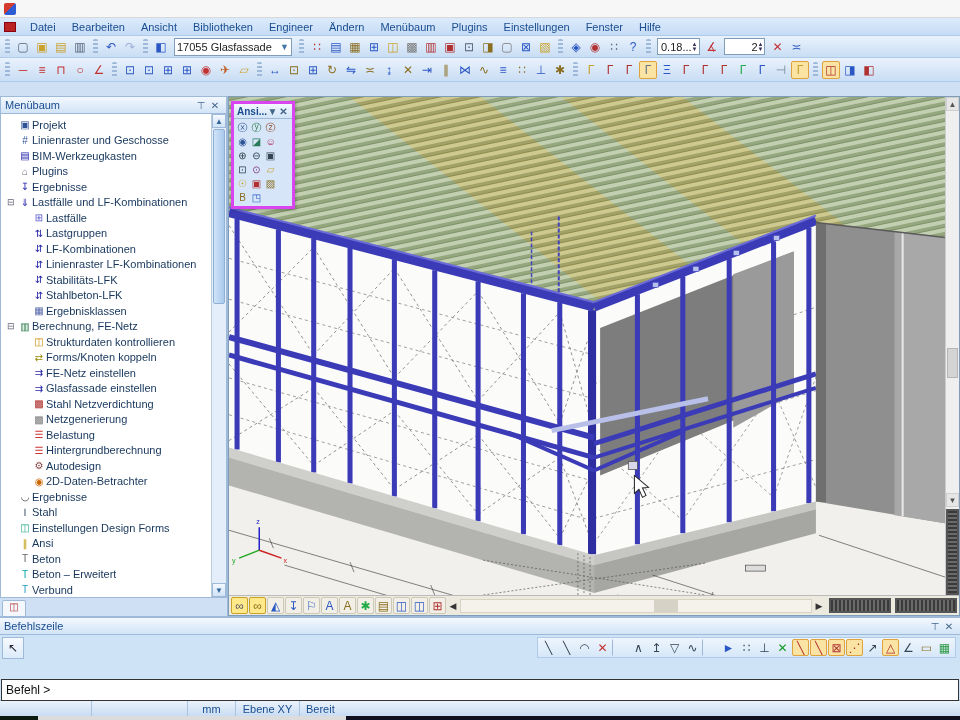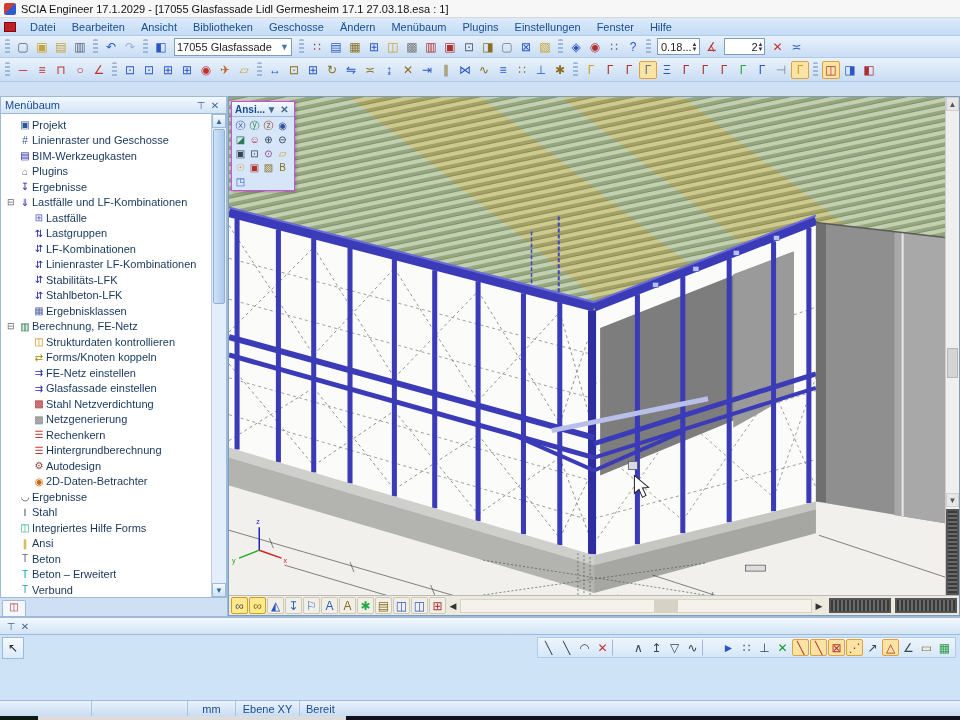--- a/index.html
+++ b/index.html
@@ -80,21 +80,21 @@
     border-top:1px solid #bbb; padding:0 2px; gap:1px; }
   .vbottom .tbtn { width:17px; height:17px; background:#f2f0e6; border:1px solid #cdc9b8; }
   .vbottom .tbtn[data-pressed="1"] { background:#ffe98a; border-color:#c9a227; }
   .vbottom .sar { width:12px; text-align:center; color:#333; font-size:9px; }
   .vbottom .htrack { flex:1; height:14px; background:#f4f2ea; border:1px solid #d8d4c4; position:relative; }
   .vbottom .hthumb { position:absolute; left:55%; width:24px; top:0; bottom:0; background:#d6d3c6; }
   .ribh { width:62px; height:15px; border:2px solid #555; margin-left:3px;
     background:repeating-linear-gradient(90deg,#3a3a3a 0 2px, #6a6a6a 2px 4px); }
 
   .palette { position:absolute; left:2px; top:4px; width:64px; background:#d6e6f8;
-    border:1px solid #d946ef; box-shadow:1px 1px 3px rgba(0,0,0,.25); z-index:5; }
+    border:3px solid #d946ef; box-shadow:1px 1px 3px rgba(0,0,0,.25); z-index:5; }
   .palette .phdr { height:15px; border:none; border-bottom:1px solid #9fb9d8; padding:0 3px; font-size:10px; font-weight:bold;}
   .palette .grid { display:flex; flex-wrap:wrap; padding:2px; gap:1px; }
   .palette .tbtn { width:13px; height:13px; } .palette .tbtn .g { font-size:10px; }
 
   
   .cmdpanel { height:84px; background:#cfe3f7; border-top:1px solid #9fb9d8; position:relative;}
   .cmdpanel .phdr { border-left:none; border-right:none; }
   .cmdbody { height:44px; position:relative; }
   .cursorbtn { position:absolute; left:2px; top:2px; width:22px; height:22px; background:linear-gradient(#f6fafe,#dcebfa);
     border:1px solid #9fb9d8; text-align:center; font-size:12px; color:#223; line-height:20px;}
@@ -112,31 +112,30 @@
   .scell.state{ border-right:none; justify-content:flex-start; width:90px;}
   .taskstrip { height:4px; display:flex; }
   .taskstrip .d1{width:38px;background:#0c1a10;} .taskstrip .d2{width:308px;background:#dcdcdc;}
   .taskstrip .d3{flex:1;background:#10131f;}
 </style>
 </head>
 <body>
 
 <div class="titlebar" data-name="title-bar">
   <span class="appicon" data-name="scia-app-icon"></span>
-  <span class="txt" data-name="window-title">SCIA Engineer 17.1.2029 - [17055 Glasfassade Lidl Germesheim 17.1 27.03.18.esa : 1]</span>
 </div>
 
 <div class="menubar" data-name="menu-bar">
   <span class="mdiicon" data-name="mdi-document-icon"></span>
 
 <span class="mitem" data-name="menu-datei">Datei</span>
     <span class="mitem" data-name="menu-bearbeiten">Bearbeiten</span>
     <span class="mitem" data-name="menu-ansicht">Ansicht</span>
     <span class="mitem" data-name="menu-bibliotheken">Bibliotheken</span>
-    <span class="mitem" data-name="menu-werkzeuge">Geschosse</span>
+    <span class="mitem" data-name="menu-werkzeuge">Engineer</span>
     <span class="mitem" data-name="menu-aendern">Ändern</span>
     <span class="mitem" data-name="menu-menubaum">Menübaum</span>
     <span class="mitem" data-name="menu-plugins">Plugins</span>
     <span class="mitem" data-name="menu-einstellungen">Einstellungen</span>
     <span class="mitem" data-name="menu-fenster">Fenster</span>
     <span class="mitem" data-name="menu-hilfe">Hilfe</span>
   </div>
 
 <div class="tbrow tb1" data-name="toolbar-standard">
   <span class="grip" data-name="toolbar-grip"></span>
@@ -536,21 +535,21 @@
 
           <div class="trow" data-name="tree-netzgenerierung" data-lvl="2">
             <span class="exp" data-name="tree-expander-icon"></span>
             <span class="tic" data-name="tree-item-icon" style="color: rgb(119, 119, 119);">▩</span>
             <span class="lbl" data-name="tree-item-label">Netzgenerierung</span>
           </div>
 
           <div class="trow" data-name="tree-berechnung" data-lvl="2">
             <span class="exp" data-name="tree-expander-icon"></span>
             <span class="tic" data-name="tree-item-icon" style="color: rgb(204, 51, 51);">☰</span>
-            <span class="lbl" data-name="tree-item-label">Rechenkern</span>
+            <span class="lbl" data-name="tree-item-label">Belastung</span>
           </div>
 
           <div class="trow" data-name="tree-hintergrundberechnung" data-lvl="2">
             <span class="exp" data-name="tree-expander-icon"></span>
             <span class="tic" data-name="tree-item-icon" style="color: rgb(204, 51, 51);">☰</span>
             <span class="lbl" data-name="tree-item-label">Hintergrundberechnung</span>
           </div>
 
           <div class="trow" data-name="tree-autodesign" data-lvl="2">
             <span class="exp" data-name="tree-expander-icon"></span>
@@ -572,21 +571,21 @@
 
           <div class="trow" data-name="tree-stahl" data-lvl="1">
             <span class="exp" data-name="tree-expander-icon"></span>
             <span class="tic" data-name="tree-item-icon" style="color: rgb(68, 85, 102);">Ⅰ</span>
             <span class="lbl" data-name="tree-item-label">Stahl</span>
           </div>
 
           <div class="trow" data-name="tree-integriertes-design-forms" data-lvl="1">
             <span class="exp" data-name="tree-expander-icon"></span>
             <span class="tic" data-name="tree-item-icon" style="color: rgb(34, 170, 136);">◫</span>
-            <span class="lbl" data-name="tree-item-label">Integriertes Hilfe Forms</span>
+            <span class="lbl" data-name="tree-item-label">Einstellungen Design Forms</span>
           </div>
 
           <div class="trow" data-name="tree-holz" data-lvl="1">
             <span class="exp" data-name="tree-expander-icon"></span>
             <span class="tic" data-name="tree-item-icon" style="color: rgb(187, 153, 0);">∥</span>
             <span class="lbl" data-name="tree-item-label">Ansi</span>
           </div>
 
           <div class="trow" data-name="tree-beton" data-lvl="1">
             <span class="exp" data-name="tree-expander-icon"></span>
@@ -898,20 +897,21 @@
         </span>
       <span class="sar" data-name="scroll-right-icon">▶</span>
       <span class="ribh" data-name="rotate-wheel-horizontal-1"></span>
       <span class="ribh" data-name="rotate-wheel-horizontal-2"></span>
     </div>
   </div>
 </div>
 
 <div class="cmdpanel" data-name="command-line-panel">
   <div class="phdr" data-name="command-panel-header">
+    <span class="t" data-name="command-panel-title">Befehlszeile</span>
     <span class="hbtn" data-name="pin-icon">⊤</span>
     <span class="hbtn" data-name="close-icon">✕</span>
   </div>
   <div class="cmdbody" data-name="command-panel-body">
     <div class="cursorbtn" data-name="escape-cursor-button">↖</div>
     <div class="snapbar" data-name="snap-toolbar">
 
     <span class="tbtn" data-name="snap-line-icon">
           <span class="g" style="color: rgb(51, 68, 85);">╲</span>
         </span>
@@ -975,20 +975,23 @@
         <span class="tbtn" data-name="snap-tangent-icon">
           <span class="g" style="color: rgb(51, 68, 85);">∠</span>
         </span>
         <span class="tbtn" data-name="measure-icon">
           <span class="g" style="color: rgb(138, 109, 31);">▭</span>
         </span>
         <span class="tbtn" data-name="calculator-icon">
           <span class="g" style="color: rgb(43, 153, 68);">▦</span>
         </span>
       </div>
+  </div>
+  <div class="cmdinput" data-name="command-input">
+    <span data-name="command-prompt">Befehl &gt;</span>
   </div>
 </div>
 
 <div class="statusbar" data-name="status-bar">
   <span class="scell w1" data-name="status-coords-cell"></span>
   <span class="scell w2" data-name="status-extra-cell"></span>
   <span class="scell w3" data-name="status-unit-cell">mm</span>
   <span class="scell w4" data-name="status-plane-cell">Ebene XY</span>
   <span class="scell state" data-name="status-state-cell">Bereit</span>
   <span style="flex:1"></span>

